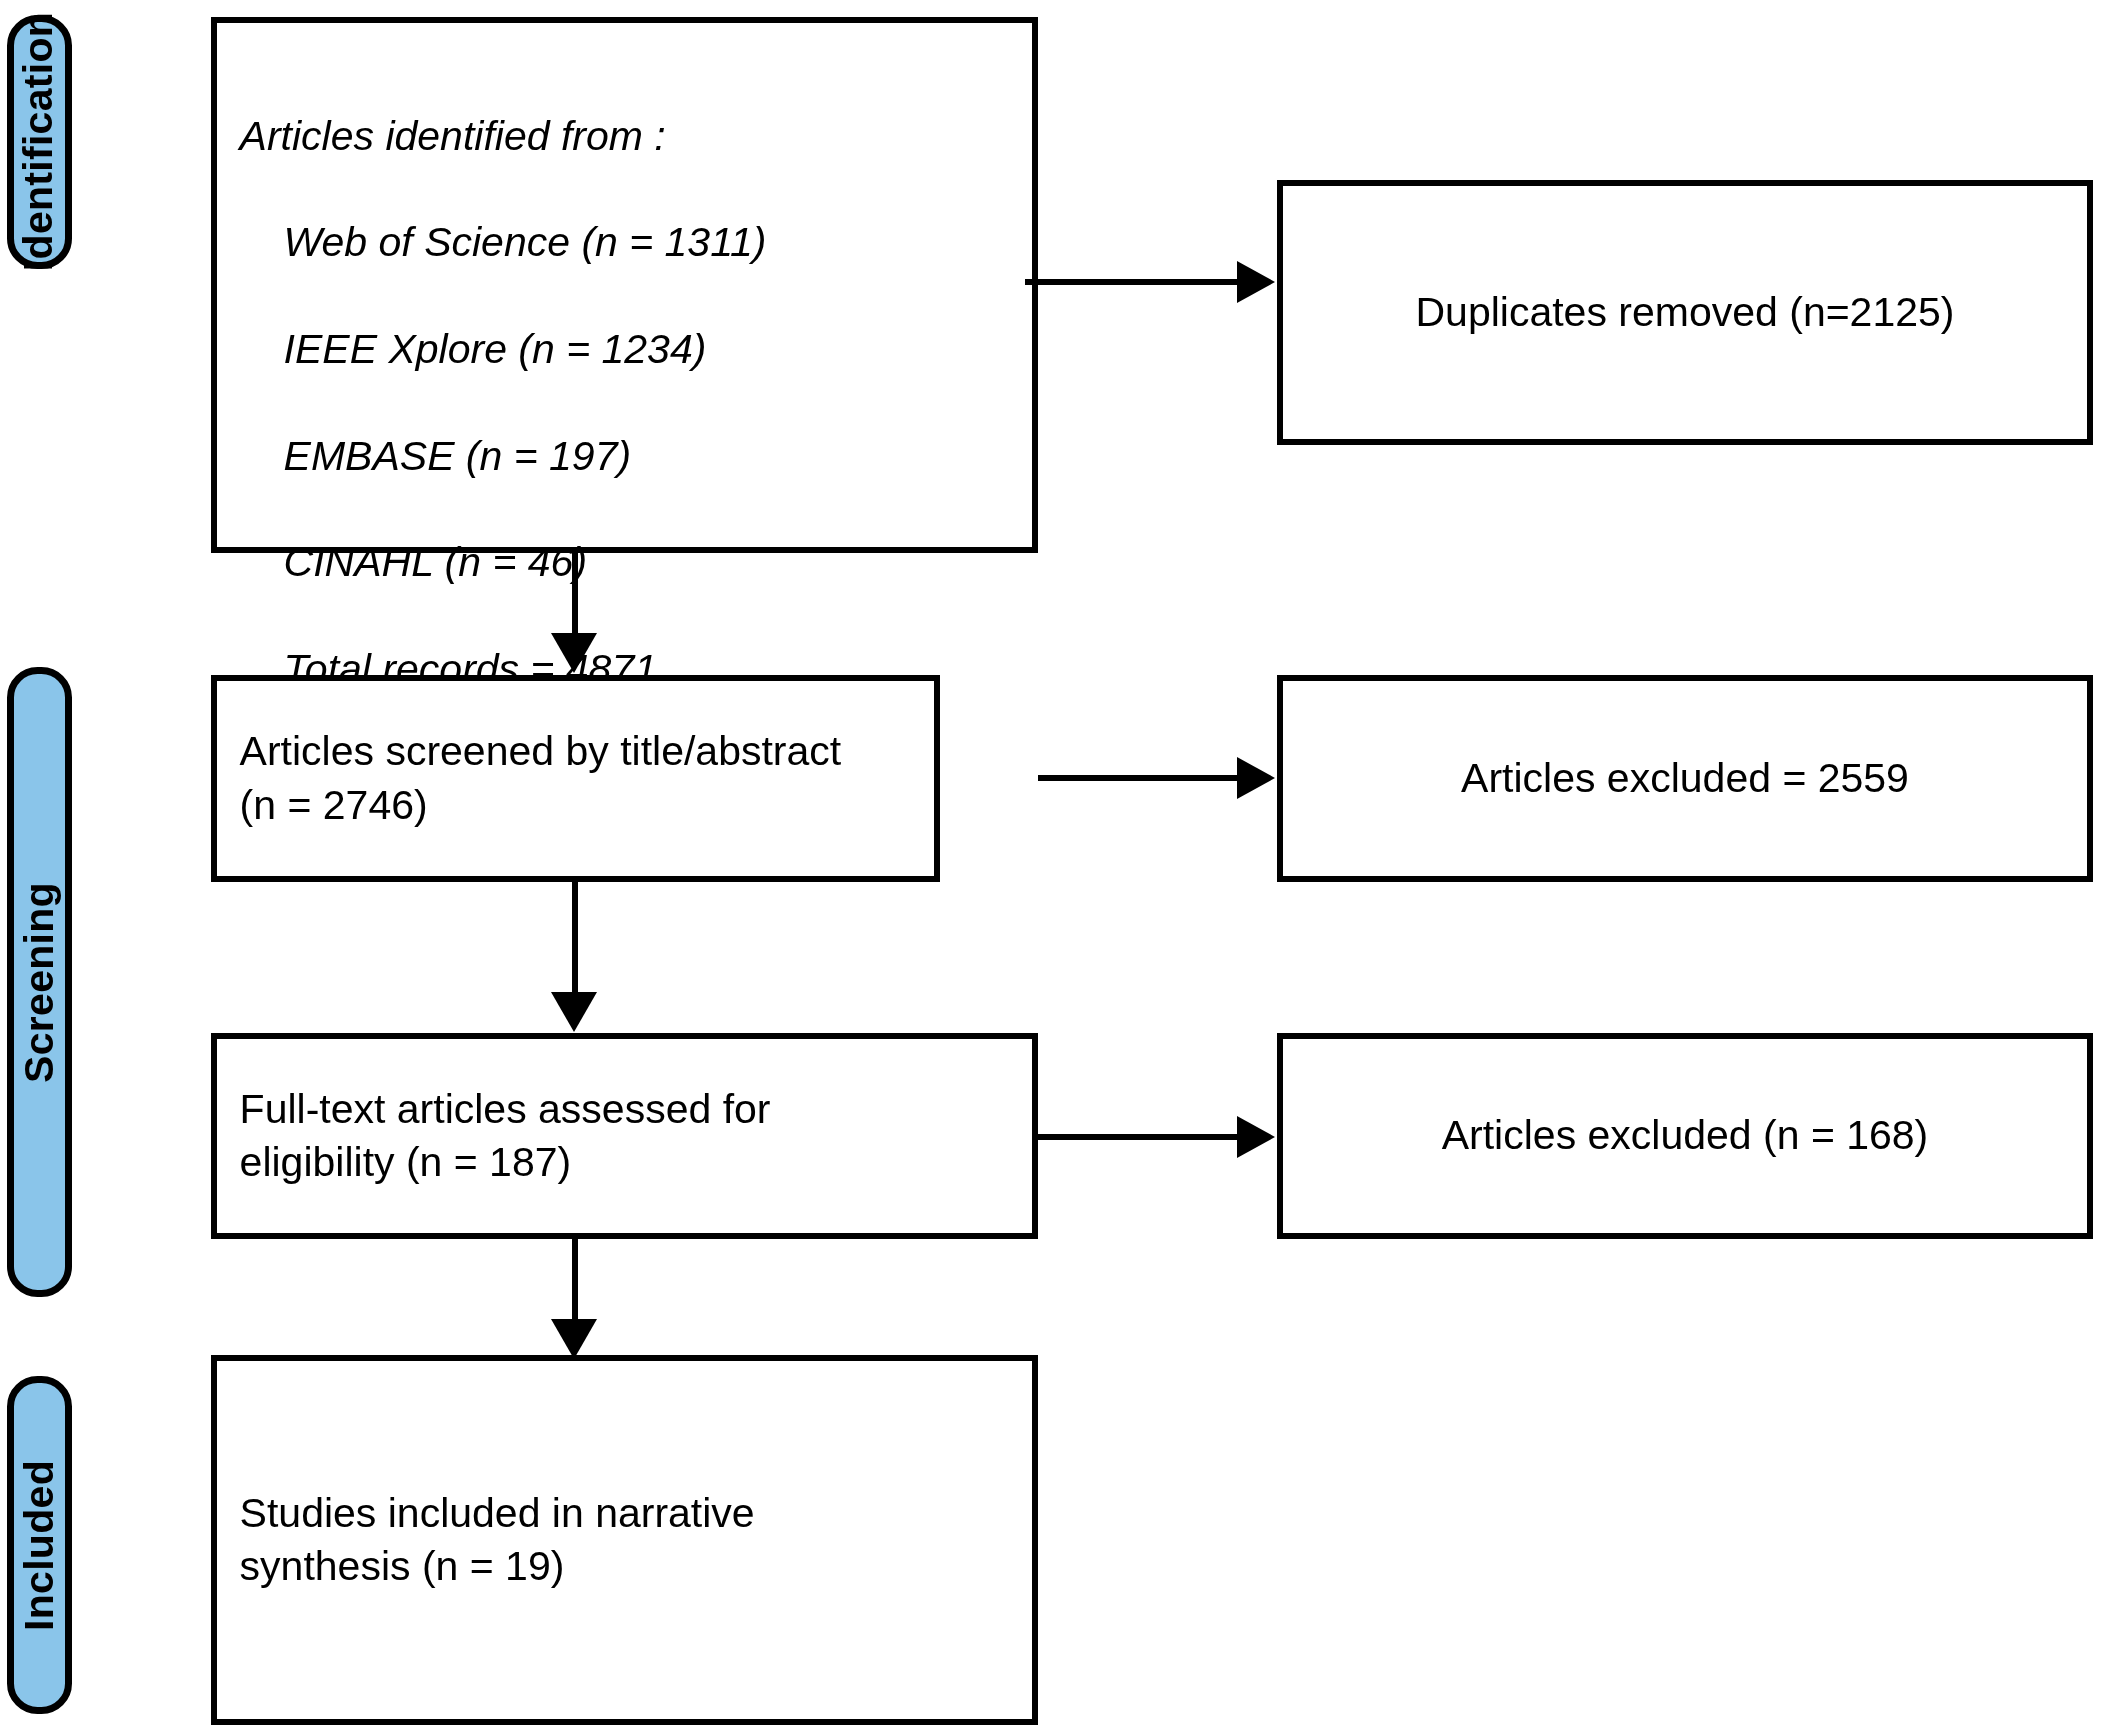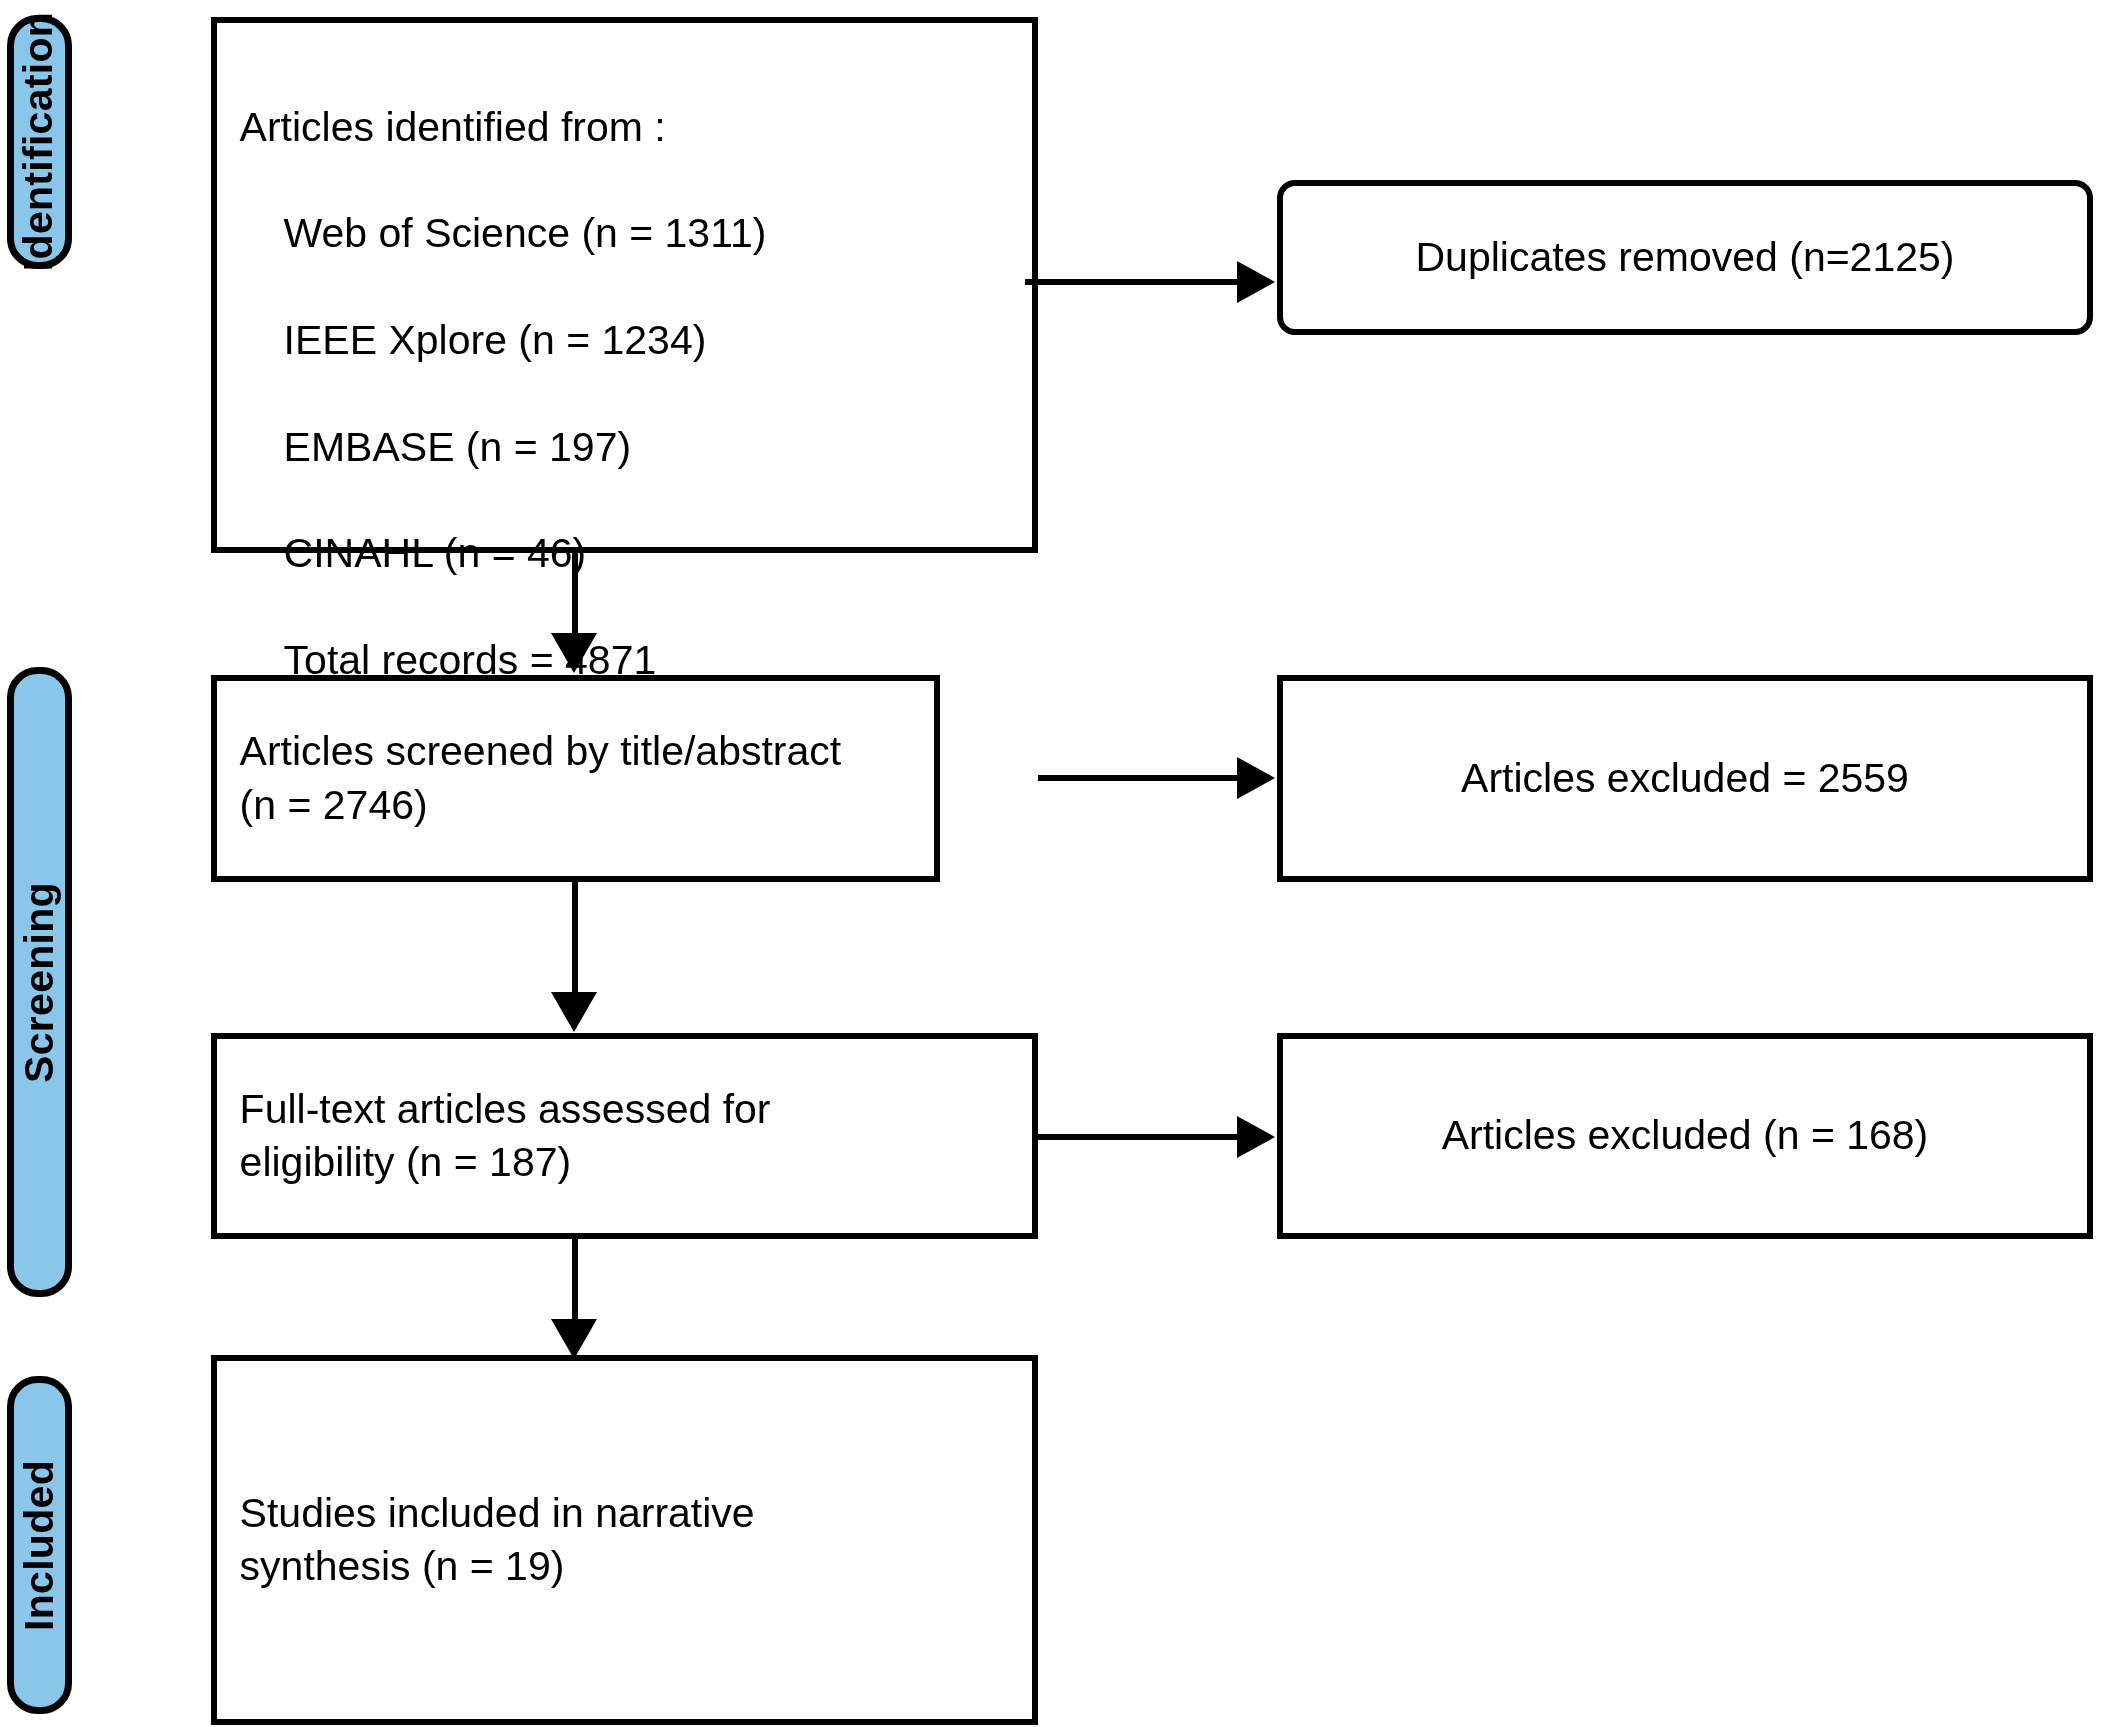--- a/index.html
+++ b/index.html
@@ -57,21 +57,22 @@
   .flow-box.centered .box-text {
     width: 100%;
     text-align: center;
   }
 
   
   .flow-box.list-box {
     align-items: flex-start;
   }
   .flow-box.list-box .box-text {
-    padding-top: 25px;
+    padding-top: 34px;
+    font-style: italic;
   }
   .sub-item { padding-left: 44px; display: block; }
   .lead-item { display: block; }
 
   
   .v-line {
     position: absolute;
     width: 6px;
     background: #000000;
   }
@@ -118,21 +119,21 @@
     <div class="box-text">
       <span class="lead-item">Articles identified from :</span>
       <span class="sub-item">Web of Science (n = 1311)</span>
       <span class="sub-item">IEEE Xplore (n = 1234)</span>
       <span class="sub-item">EMBASE (n = 197)</span>
       <span class="sub-item">CINAHL (n = 46)</span>
       <span class="sub-item">Total records = 4871</span>
     </div>
   </div>
 
-  <div class="flow-box centered" style="left:1277px; top:180px; width:816px; height:155px;border-radius:18px;">
+  <div class="flow-box centered" style="left:1277px; top:180px; width:816px; height:265px;">
     <div class="box-text">Duplicates removed (n=2125)</div>
   </div>
 
   <div class="h-line" style="left:1025px; top:279px; width:214px;"></div>
   <div class="h-arrowhead" style="left:1237px; top:261px;"></div>
 
   <div class="v-line" style="left:572px; top:553px; height:84px;"></div>
   <div class="v-arrowhead" style="left:551px; top:633px;"></div>
 
   <div class="flow-box" style="left:211px; top:675px; width:729px; height:207px;">

